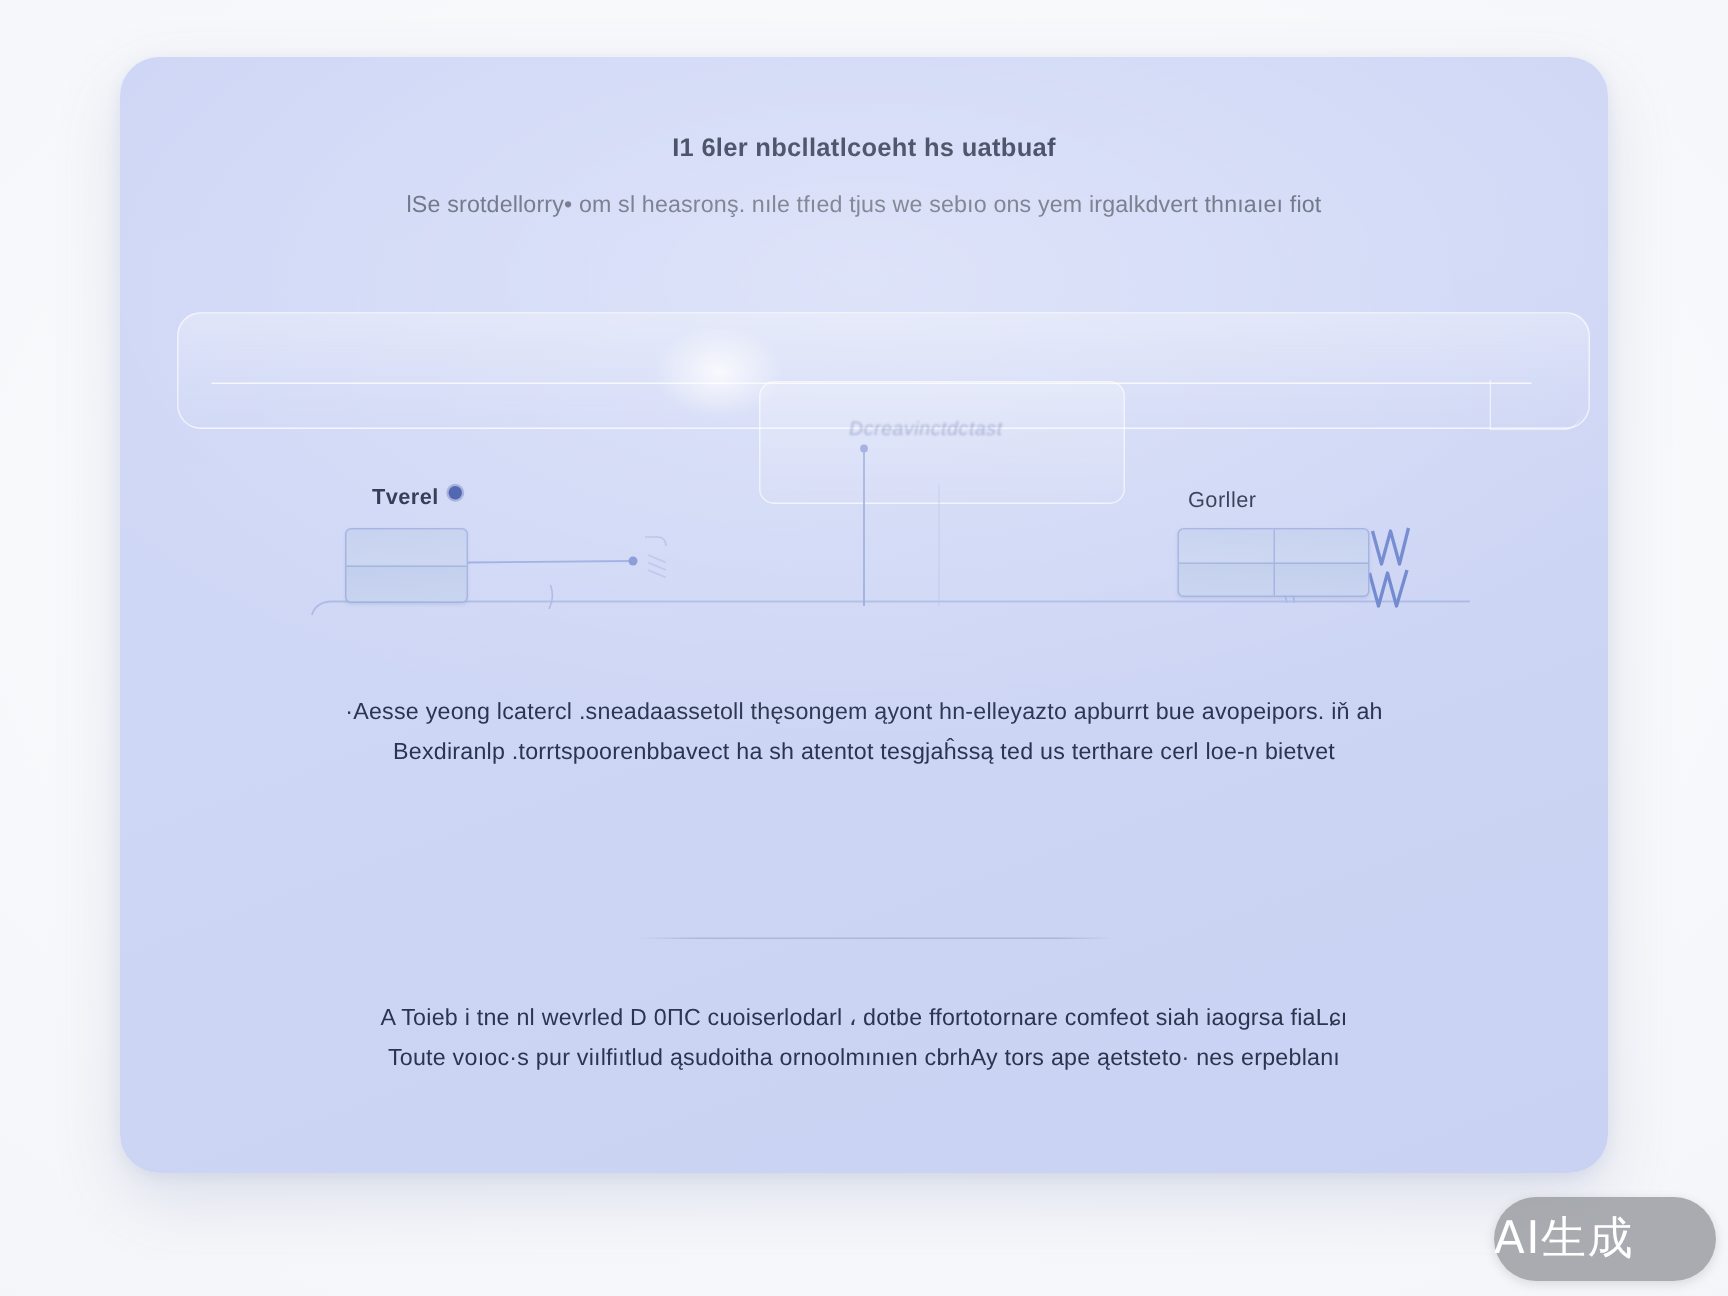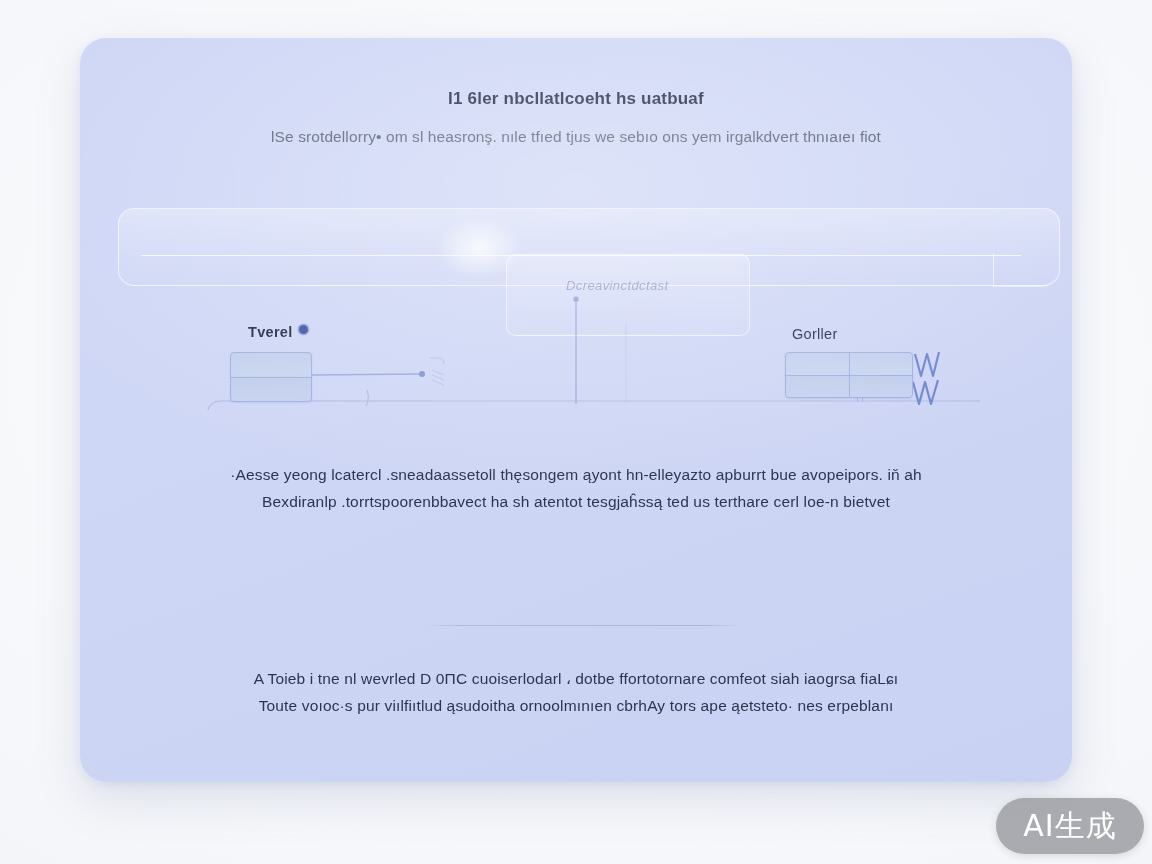--- a/index.html
+++ b/index.html
@@ -257,21 +257,21 @@
     position: absolute;
     left: 996px;
     top: 798px;
     width: 148px;
     height: 56px;
     border-radius: 28px;
     background: rgba(150,153,158,0.80);
     color: #ffffff;
     font-size: 30px;
     line-height: 56px;
-    text-align: center;
+    text-align: left;
     letter-spacing: 1px;
     font-family: "DejaVu Sans", sans-serif;
     box-shadow: 0 2px 8px rgba(0,0,0,0.12);
     user-select: none;
   }
 </style>
 </head>
 <body>
 
 <div id="canvas">

